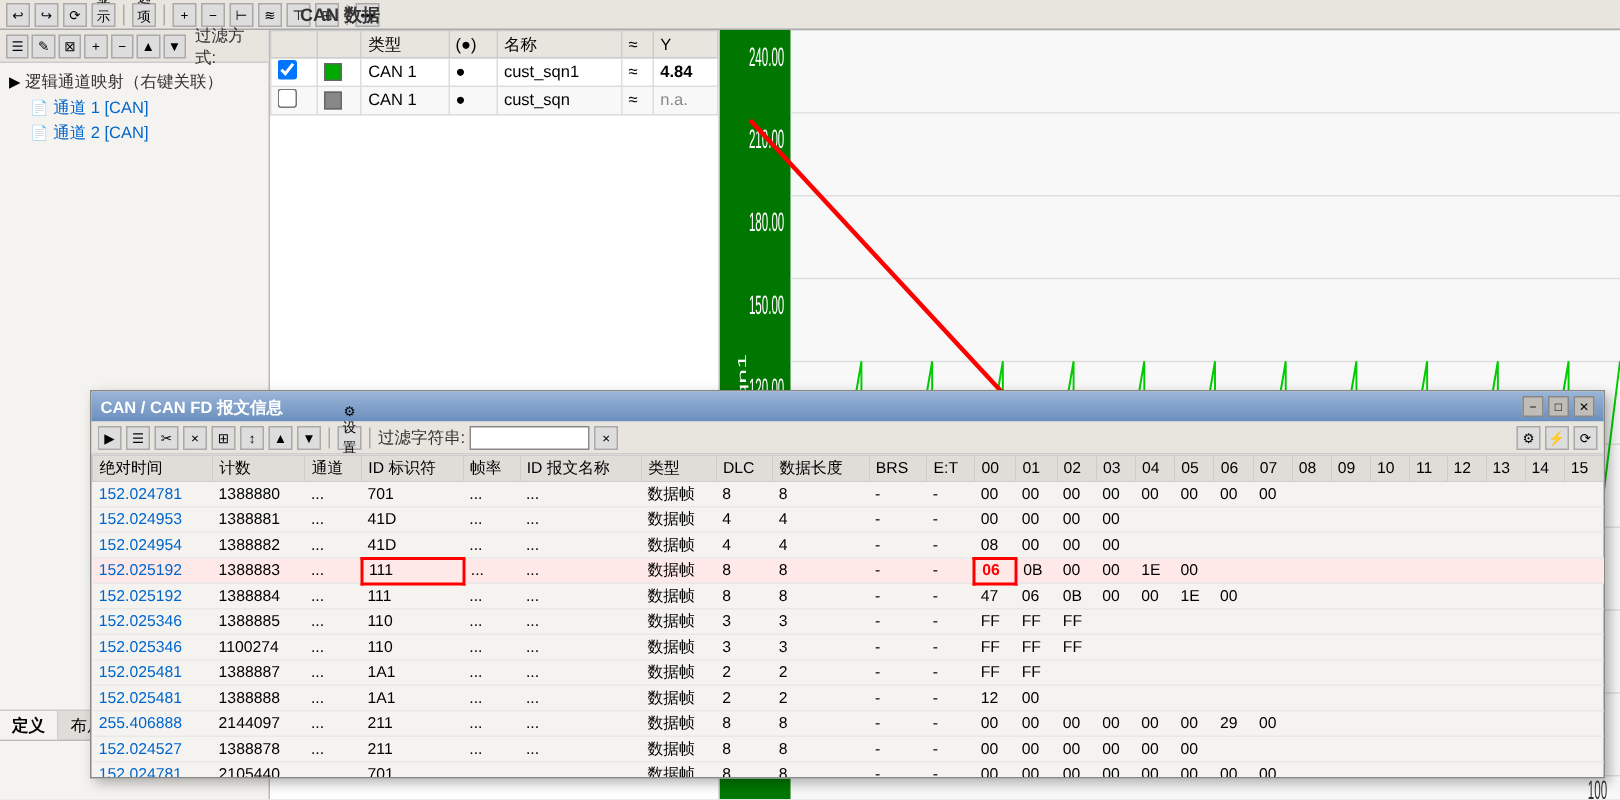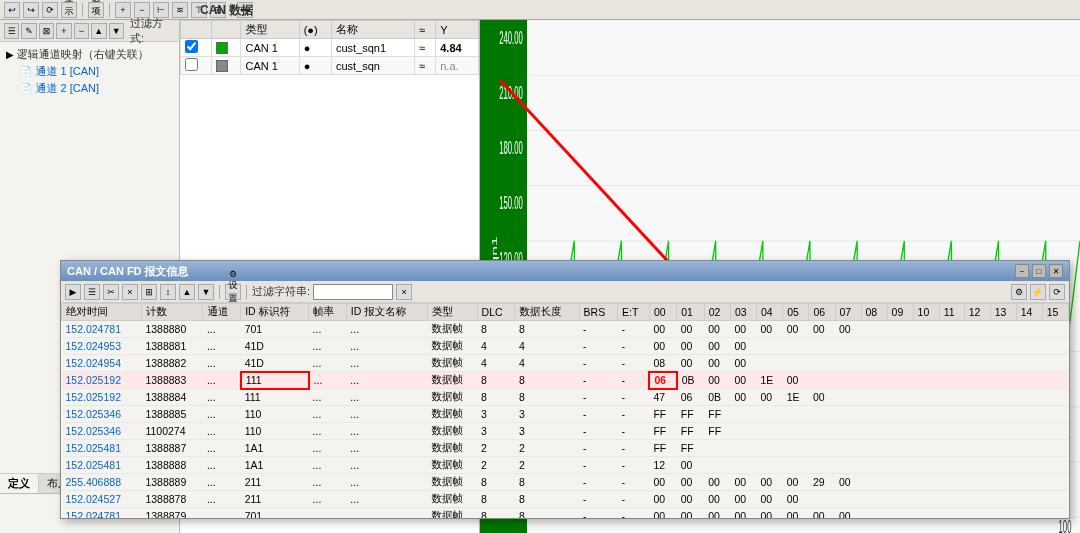--- a/index.html
+++ b/index.html
@@ -806,21 +806,21 @@
               <td style=""></td>
               <td style=""></td>
               <td style=""></td>
               <td style=""></td>
               <td style=""></td>
               <td style=""></td>
               <td style=""></td>
     </tr>
             <tr>
       <td class="blue-text">255.406888</td>
-      <td>1388889</td>
+      <td>2144097</td>
       <td>...</td>
       <td style="">211</td>
       <td>...</td>
       <td>...</td>
       <td>数据帧</td>
       <td>8</td>
       <td>8</td>
       <td>-</td>
       <td>-</td>
       <td style="">00</td>
@@ -864,21 +864,21 @@
               <td style=""></td>
               <td style=""></td>
               <td style=""></td>
               <td style=""></td>
               <td style=""></td>
               <td style=""></td>
               <td style=""></td>
     </tr>
             <tr>
       <td class="blue-text">152.024781</td>
-      <td>1388879</td>
+      <td>2105440</td>
       <td>...</td>
       <td style="">701</td>
       <td>...</td>
       <td>...</td>
       <td>数据帧</td>
       <td>8</td>
       <td>8</td>
       <td>-</td>
       <td>-</td>
       <td style="">00</td>

